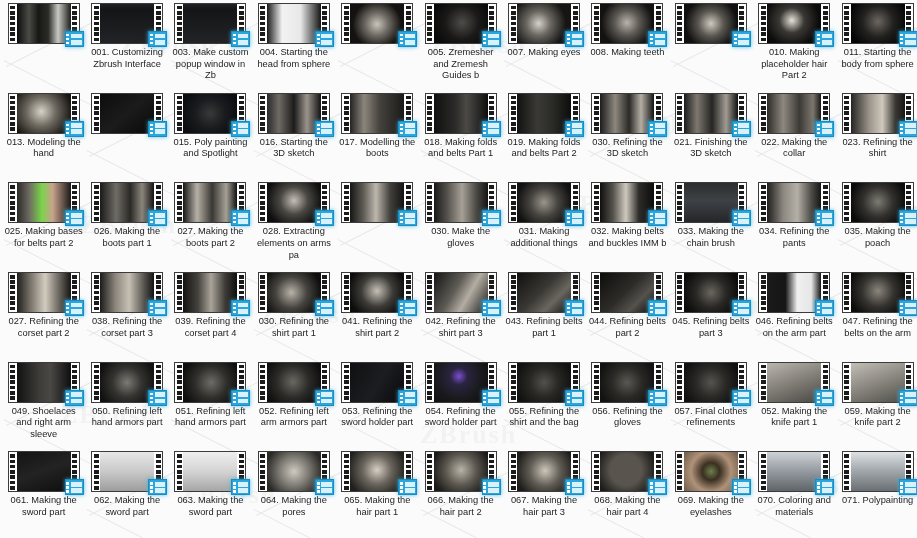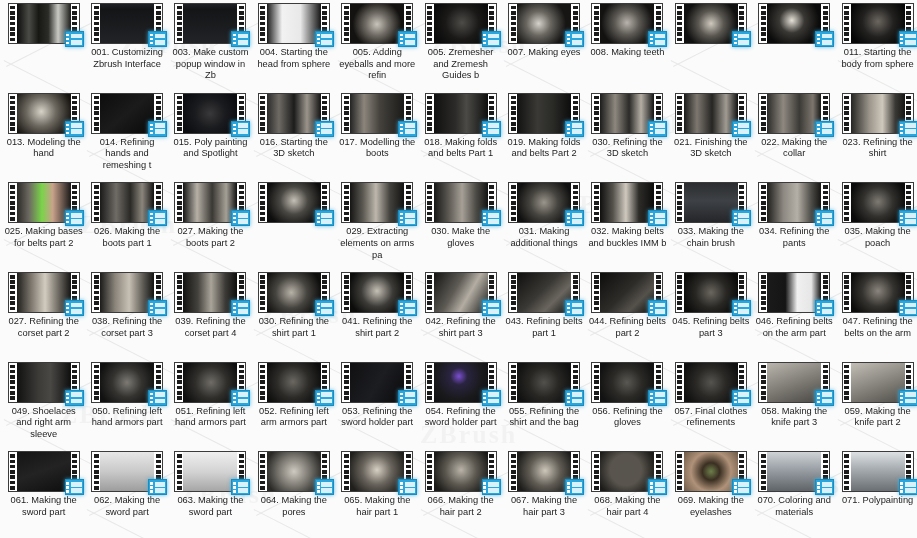--- a/index.html
+++ b/index.html
@@ -403,21 +403,20 @@
             <u></u>
             <u></u>
             <u></u>
           </div>
           <div class="b-frames">
             <s></s>
             <s></s>
           </div>
         </div>
       </div>
-      <div class="caption">005. Adding eyeballs and more refin</div>
     </div>
     <div class="tile">
       <div class="thumb-wrap">
         <div class="filmstrip">
           <div class="sprockets">
             <i></i>
             <i></i>
             <i></i>
             <i></i>
             <i></i>
@@ -597,20 +596,21 @@
             <u></u>
             <u></u>
             <u></u>
           </div>
           <div class="b-frames">
             <s></s>
             <s></s>
           </div>
         </div>
       </div>
+      <div class="caption">010. Making placeholder hair Part 2</div>
     </div>
     <div class="tile">
       <div class="thumb-wrap">
         <div class="filmstrip">
           <div class="sprockets">
             <i></i>
             <i></i>
             <i></i>
             <i></i>
             <i></i>
@@ -713,21 +713,20 @@
             <u></u>
             <u></u>
             <u></u>
           </div>
           <div class="b-frames">
             <s></s>
             <s></s>
           </div>
         </div>
       </div>
-      <div class="caption">014. Refining hands and remeshing t</div>
     </div>
     <div class="tile">
       <div class="thumb-wrap">
         <div class="filmstrip">
           <div class="sprockets">
             <i></i>
             <i></i>
             <i></i>
             <i></i>
             <i></i>
@@ -1220,20 +1219,21 @@
             <u></u>
             <u></u>
             <u></u>
           </div>
           <div class="b-frames">
             <s></s>
             <s></s>
           </div>
         </div>
       </div>
+      <div class="caption">028. Extracting elements on arms pa</div>
     </div>
     <div class="tile">
       <div class="thumb-wrap">
         <div class="filmstrip">
           <div class="sprockets">
             <i></i>
             <i></i>
             <i></i>
             <i></i>
             <i></i>
@@ -1258,21 +1258,20 @@
             <u></u>
             <u></u>
             <u></u>
           </div>
           <div class="b-frames">
             <s></s>
             <s></s>
           </div>
         </div>
       </div>
-      <div class="caption">029. Extracting elements on arms pa</div>
     </div>
     <div class="tile">
       <div class="thumb-wrap">
         <div class="filmstrip">
           <div class="sprockets">
             <i></i>
             <i></i>
             <i></i>
             <i></i>
             <i></i>
@@ -2311,21 +2310,21 @@
             <u></u>
             <u></u>
             <u></u>
           </div>
           <div class="b-frames">
             <s></s>
             <s></s>
           </div>
         </div>
       </div>
-      <div class="caption">058. Making the knife part 3</div>
+      <div class="caption">052. Making the knife part 1</div>
     </div>
     <div class="tile">
       <div class="thumb-wrap">
         <div class="filmstrip">
           <div class="sprockets">
             <i></i>
             <i></i>
             <i></i>
             <i></i>
             <i></i>

